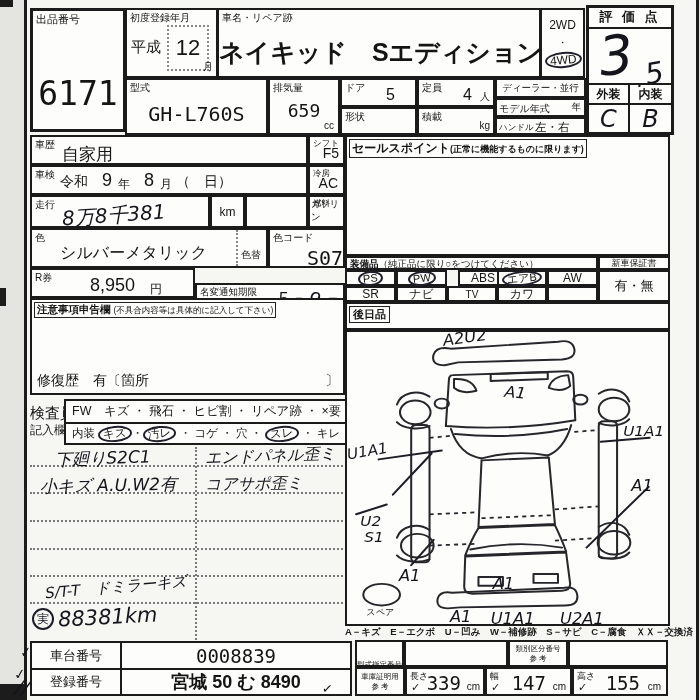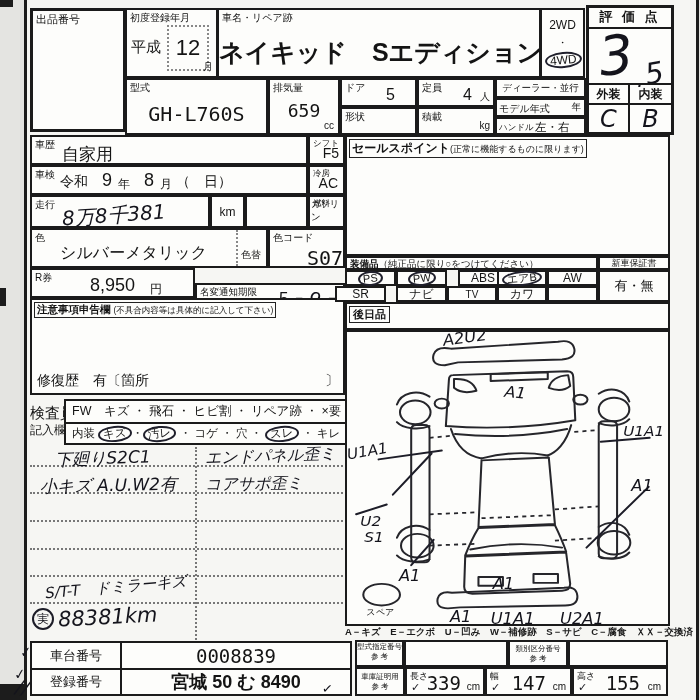--- a/index.html
+++ b/index.html
@@ -24,20 +24,21 @@
 <div class="paper"></div>
 
 <div class="mark" style="left:24px;top:0;width:3px;height:700px"></div>
 <div class="mark" style="left:696px;top:0;width:3px;height:700px"></div>
 <div class="mark" style="left:0;top:0;width:13px;height:7px"></div>
 <div class="mark" style="left:0;top:288px;width:6px;height:18px"></div>
 <div class="mark" style="left:0;top:684px;width:25px;height:16px"></div>
 
 <div class="cell thick" style="left:30px;top:8px;width:96px;height:124px">
   <span class="lbl" style="font-size:11px">出品番号</span>
+  <div class="abs mono" style="left:0;right:0;bottom:16px;text-align:center;font-size:33px">6171</div>
 </div>
 
 <div class="cell" style="left:125px;top:8px;width:93px;height:70px">
   <span class="lbl">初度登録年月</span>
   <span class="abs" style="left:4px;top:28px;font-size:15px">平成</span>
   <div class="abs ctr" style="left:40px;top:15px;width:42px;height:46px;border:2px dotted #888;font-size:22px">12</div>
   <span class="abs unit" style="right:3px;bottom:2px">月</span>
 </div>
 
 <div class="cell" style="left:217px;top:8px;width:324px;height:70px">
@@ -188,39 +189,39 @@
 <span class="abs hand" style="left:55px;top:447px;font-size:17px;transform:rotate(-2deg)">下廻りS2C1</span>
 <span class="abs hand" style="left:40px;top:474px;font-size:17px;transform:rotate(-1deg)">小キズ A.U.W2有</span>
 <span class="abs hand" style="left:205px;top:446px;font-size:16px;transform:rotate(-2deg)">エンドパネル歪ミ</span>
 <span class="abs hand" style="left:205px;top:474px;font-size:16px;transform:rotate(-1deg)">コアサポ歪ミ</span>
 <span class="abs hand" style="left:45px;top:578px;font-size:15px;transform:rotate(-5deg)">S/T-T　ドミラーキズ</span>
 <span class="abs hand ctr" style="left:32px;top:608px;width:22px;height:22px;border:2px solid #1d1d28;border-radius:50%;font-size:12px;font-style:normal">実</span>
 <span class="abs hand" style="left:58px;top:605px;font-size:21px;transform:rotate(-3deg)">88381km</span>
 <span class="abs hand" style="left:16px;top:676px;font-size:19px;transform:rotate(10deg)">//</span>
 
 <div class="cell" style="left:345px;top:135px;width:325px;height:121px">
-  <span class="abs" style="left:2px;top:2px;border:1.5px solid #222;padding:0 2px;font-size:12px;font-weight:bold;background:#fdfdfb;white-space:nowrap"><span>セールスポイント</span><span style="font-weight:normal;font-size:9px">(正常に機能するものに限ります)</span></span>
+  <span class="abs" style="left:2px;top:2px;border:1.5px solid #222;padding:0 2px;font-size:12px;font-weight:bold;background:#fdfdfb;white-space:nowrap"><span>セールスポイント</span><span style="font-weight:bold;font-size:9px">(正常に機能するものに限ります)</span></span>
 </div>
 
 <div class="cell" style="left:345px;top:256px;width:253px;height:14px;font-size:9.5px;font-weight:bold;padding-left:3px;white-space:nowrap"><span>装備品</span><span style="font-weight:normal">（純正品に限り○をつけてください）</span></div>
 <div class="cell ctr" style="left:598px;top:256px;width:72px;height:14px;font-size:9px">新車保証書</div>
 <div class="cell ctr" style="left:598px;top:270px;width:72px;height:32px;font-size:13px">有・無</div>
 
 <div class="cell ctr" style="left:345px;top:270px;width:51px;height:16px">
     <span class="soval" style="font-size:11px">PS</span>
   </div>
 <div class="cell ctr" style="left:396px;top:270px;width:51px;height:16px">
     <span class="soval" style="font-size:11px">PW</span>
   </div>
 <div class="cell ctr" style="left:458px;top:270px;width:50px;height:16px;font-size:12px">ABS</div>
 <div class="cell ctr" style="left:497px;top:270px;width:50px;height:16px">
     <span class="soval" style="font-size:11px">エアB</span>
   </div>
 <div class="cell ctr" style="left:547px;top:270px;width:51px;height:16px;font-size:12px">AW</div>
-<div class="cell ctr" style="left:335px;top:286px;width:51px;height:16px;font-size:12px">SR</div>
+<div class="cell ctr" style="left:345px;top:286px;width:51px;height:16px;font-size:12px">SR</div>
 <div class="cell ctr" style="left:396px;top:286px;width:51px;height:16px;font-size:12px">ナビ</div>
 <div class="cell ctr" style="left:447px;top:286px;width:50px;height:16px;font-size:10px">TV</div>
 <div class="cell ctr" style="left:497px;top:286px;width:50px;height:16px;font-size:12px">カワ</div>
 <div class="cell ctr" style="left:547px;top:286px;width:51px;height:16px;font-size:12px"></div>
 
 <div class="cell" style="left:345px;top:302px;width:325px;height:28px">
   <span class="abs" style="left:2px;top:2px;border:1.5px solid #222;padding:0 3px;font-size:11px;font-weight:bold;background:#fdfdfb">後日品</span>
 </div>
 
 <div class="cell" style="left:345px;top:330px;width:325px;height:296px">
@@ -315,21 +316,21 @@
   <div class="abs" style="left:0;top:27px;width:90px;bottom:0;border-right:2px solid #1b1b1b">
       <div class="ctr" style="height:100%;font-size:13px">登録番号</div>
     </div>
   <div class="abs ctr" style="left:90px;top:27px;right:0;bottom:0;font-size:18px;font-weight:bold">宮城 50 む 8490</div>
 </div>
 <span class="abs hand" style="left:20px;top:644px;font-size:14px;transform:rotate(-8deg)">✓</span>
 <span class="abs hand" style="left:14px;top:666px;font-size:14px;transform:rotate(-8deg)">✓</span>
 <span class="abs hand" style="left:322px;top:681px;font-size:13px;transform:rotate(6deg)">✓</span>
 
 <div class="cell" style="left:355px;top:640px;width:49px;height:27px;text-align:center">
-  <div style="font-size:7.5px;margin-top:0">型式指定番号</div>
+  <div style="font-size:7.5px;margin-top:18px">型式指定番号</div>
   <div style="font-size:7.5px">参 考</div>
 </div>
 <div class="cell" style="left:404px;top:640px;width:104px;height:27px"></div>
 <div class="cell" style="left:508px;top:640px;width:60px;height:27px;text-align:center">
   <div style="font-size:7.5px;margin-top:2px">類別区分番号</div>
   <div style="font-size:7.5px">参 考</div>
 </div>
 <div class="cell" style="left:568px;top:640px;width:100px;height:27px"></div>
 
 <div class="cell" style="left:355px;top:667px;width:50px;height:29px;text-align:center">

